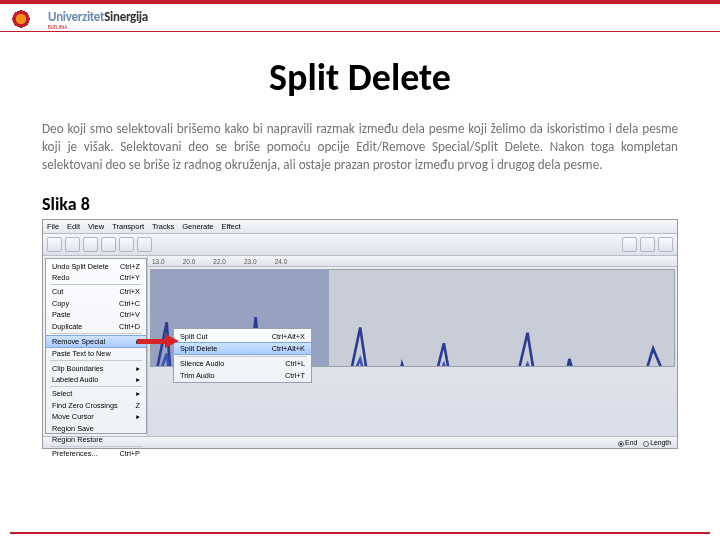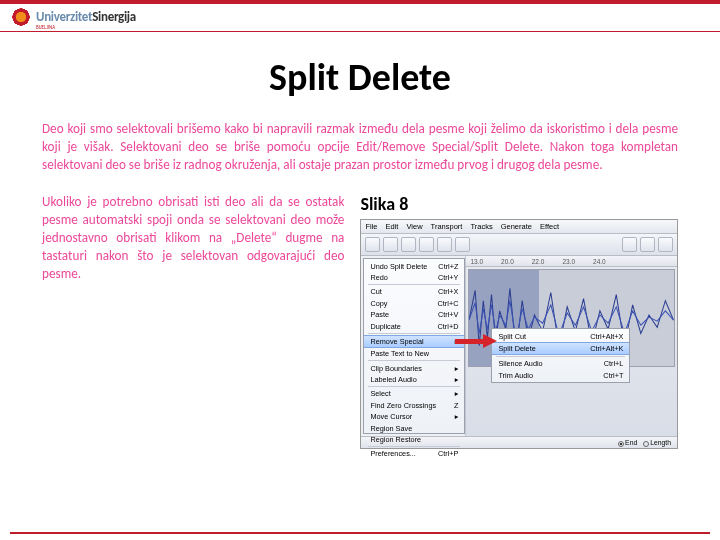--- a/index.html
+++ b/index.html
@@ -9,21 +9,21 @@
     background: #fff;
     position: relative;
   }
   .topbar {
     height: 32px;
     border-top: 4px solid #c11c2b;
     border-bottom: 1px solid #c11c2b;
     display: flex; align-items: center;
     padding-left: 10px;
   }
-  .logo { display: flex; align-items: flex-start; gap: 4px; }
+  .logo { display: flex; align-items: flex-end; gap: 16px; }
   .logo-icon {
     width: 22px; height: 22px;
     background: radial-gradient(circle at 50% 50%, #f28c1a 32%, #c11c2b 34% 55%, transparent 56%);
     border-radius: 50%;
     position: relative;
   }
   .logo-text { font-size: 13px; font-weight: bold; color: #333; letter-spacing: -0.3px; }
   .logo-text .blue { color: #6b8cae; font-weight: bold; }
   .logo-sub { font-size: 5px; color: #c11c2b; display:block; line-height:5px;}
   h1 {
@@ -32,22 +32,23 @@
     font-weight: bold;
     margin: 22px 0 20px;
     color: #000;
     font-family: Calibri, Arial, sans-serif;
   }
   .content { padding: 0 42px; }
   .para {
     font-size: 13.2px;
     line-height: 1.35;
     text-align: justify;
-    color: #ec4899;
+    color: #737373;
     margin-bottom: 20px;
+    margin-top: 16px;
   }
   .cols { display: flex; gap: 16px; }
   .col-left { flex: 1; }
   .col-right { flex: 1.05; }
   .caption { font-size: 18px; font-weight: bold; margin-bottom: 4px; }
   
   .shot {
     border: 1px solid #999;
     background: #eef0f4;
     font-family: Tahoma, sans-serif;
@@ -184,23 +185,20 @@
     </div>
   </div>
 </div>
 
 <h1>Split Delete</h1>
 
 <div class="content">
   <p class="para">Deo koji smo selektovali brišemo kako bi napravili razmak između dela pesme koji želimo da iskoristimo i dela pesme koji je višak. Selektovani deo se briše pomoću opcije Edit/Remove Special/Split Delete. Nakon toga kompletan selektovani deo se briše iz radnog okruženja, ali ostaje prazan prostor između prvog i drugog dela pesme.</p>
 
   <div class="cols">
-    <div class="col-left">
-      <p class="para">Ukoliko je potrebno obrisati isti deo ali da se ostatak pesme automatski spoji onda se selektovani deo može jednostavno obrisati klikom na „Delete“ dugme na tastaturi nakon što je selektovan odgovarajući deo pesme.</p>
-    </div>
     <div class="col-right">
       <div class="caption">Slika 8</div>
 
       <div class="shot">
         <div class="shot-menubar" id="menubar"><span>File</span><span>Edit</span><span>View</span><span>Transport</span><span>Tracks</span><span>Generate</span><span>Effect</span></div>
         <div class="shot-toolbar">
           <span class="tbtn"></span>
           <span class="tbtn"></span>
           <span class="tbtn"></span>
           <span class="tbtn"></span>

